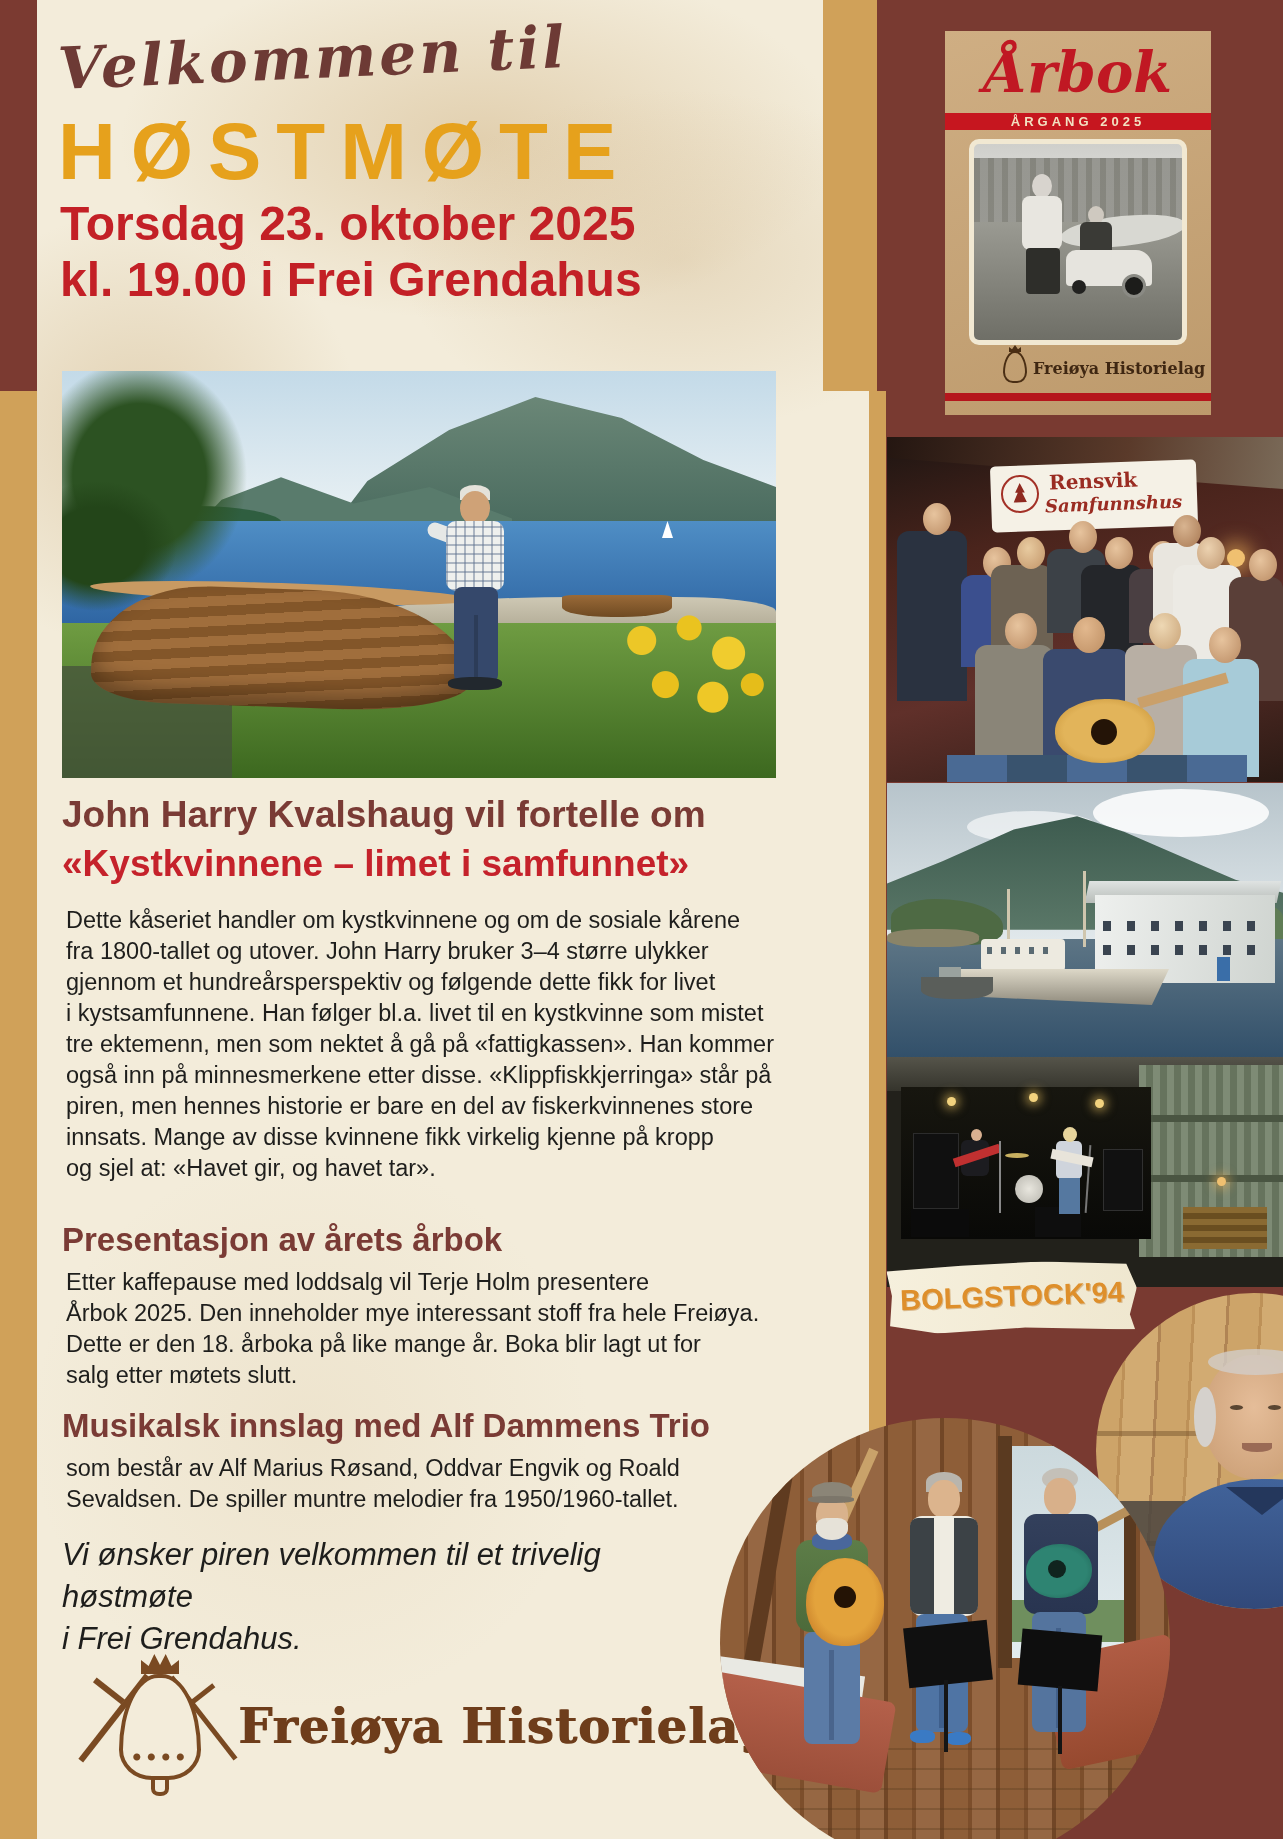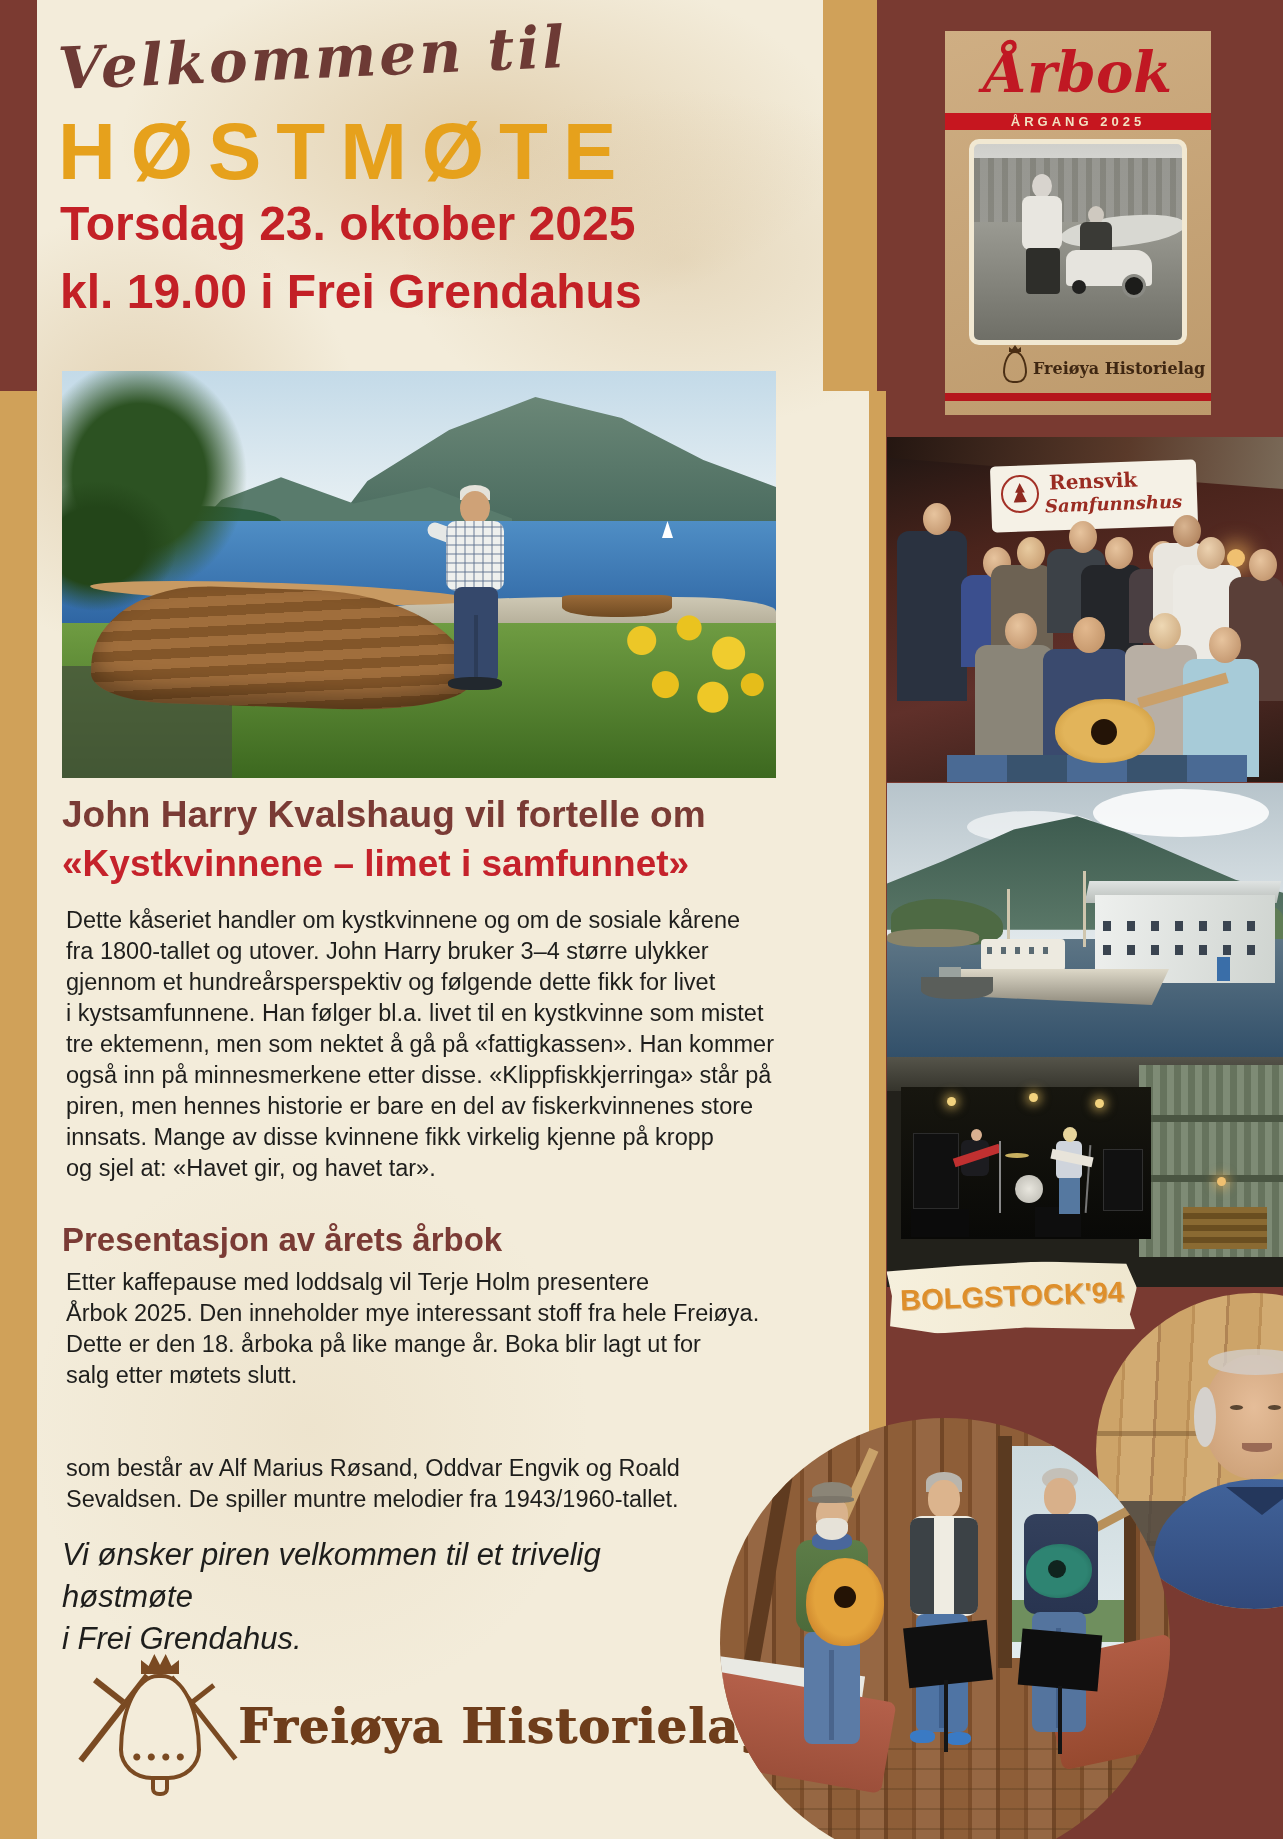--- a/index.html
+++ b/index.html
@@ -19,21 +19,21 @@
   .strip-gold-left{left:0;top:391px;width:37px;height:1448px;background:#d0a159;}
   .band-maroon-right{left:877px;top:0;width:406px;height:1839px;background:#793a31;}
   .gold-top-right{left:823px;top:0;width:54px;height:391px;background:#d0a159;}
   .gold-stripe-right{left:869px;top:391px;width:17px;height:1448px;background:#d0a159;}
 
   
   .script-title{left:58px;top:24px;font-family:"DejaVu Serif",serif;font-style:italic;font-weight:600;
     font-size:58px;color:#6d3a35;letter-spacing:3px;transform:rotate(-2.5deg);}
   .main-title{left:58px;top:106px;font-weight:bold;font-size:80px;color:#e6a11c;letter-spacing:15px;}
   .date-line{left:60px;top:196px;font-weight:bold;font-size:48px;color:#c32026;}
-  .time-line{left:60px;top:252px;font-weight:bold;font-size:48px;color:#c32026;margin-top:12px;}
+  .time-line{left:60px;top:252px;font-weight:bold;font-size:48px;color:#c32026;}
 
   
   .photo-main{left:62px;top:371px;width:714px;height:407px;overflow:hidden;background:#cfe2ec;}
   .mp-sky{left:0;top:0;width:714px;height:160px;background:linear-gradient(#c3dae8,#edf3f5);}
   .mp-mtn-r{left:260px;top:20px;width:454px;height:150px;background:linear-gradient(180deg,#6c8878,#46685c);
     clip-path:polygon(0 100%,10% 60%,28% 26%,47% 4%,66% 18%,84% 46%,100% 64%,100% 100%);}
   .mp-mtn-l{left:120px;top:95px;width:330px;height:75px;background:#597b6c;
     clip-path:polygon(0 100%,12% 45%,30% 15%,52% 50%,75% 28%,100% 70%,100% 100%);}
   .mp-island{left:60px;top:135px;width:160px;height:32px;background:#2f5e40;border-radius:45% 55% 20% 20%;}
   .mp-water{left:0;top:150px;width:714px;height:112px;background:linear-gradient(#4f8ec5,#2c62a0);}
@@ -345,22 +345,23 @@
 piren, men hennes historie er bare en del av fiskerkvinnenes store
 innsats. Mange av disse kvinnene fikk virkelig kjenne på kropp
 og sjel at: «Havet gir, og havet tar».</p>
 
   <div class="ab head-yearbook">Presentasjon av årets årbok</div>
   <p class="ab para para2">Etter kaffepause med loddsalg vil Terje Holm presentere
 Årbok 2025. Den inneholder mye interessant stoff fra hele Freiøya.
 Dette er den 18. årboka på like mange år. Boka blir lagt ut for
 salg etter møtets slutt.</p>
 
+  <div class="ab head-music">Musikalsk innslag med Alf Dammens Trio</div>
   <p class="ab para para3"><span>som består av </span><span class="bold-name">Alf Marius Røsand</span><span>, </span><span class="bold-name">Oddvar Engvik</span><span> og </span><span class="bold-name">Roald
-Sevaldsen</span><span>. De spiller muntre melodier fra 1943/1960-tallet.</span></p>
+Sevaldsen</span><span>. De spiller muntre melodier fra 1950/1960-tallet.</span></p>
 
   <div class="ab closing">Vi ønsker piren velkommen til et trivelig høstmøte
 i Frei Grendahus.</div>
 
   <div class="ab crest">
     <div class="ab crest-cross-v"></div>
     <div class="ab crest-cross-h"></div>
     <div class="ab crest-sword-b"></div>
     <div class="ab crest-sword-g"></div>
     <div class="ab crest-crown"></div>

